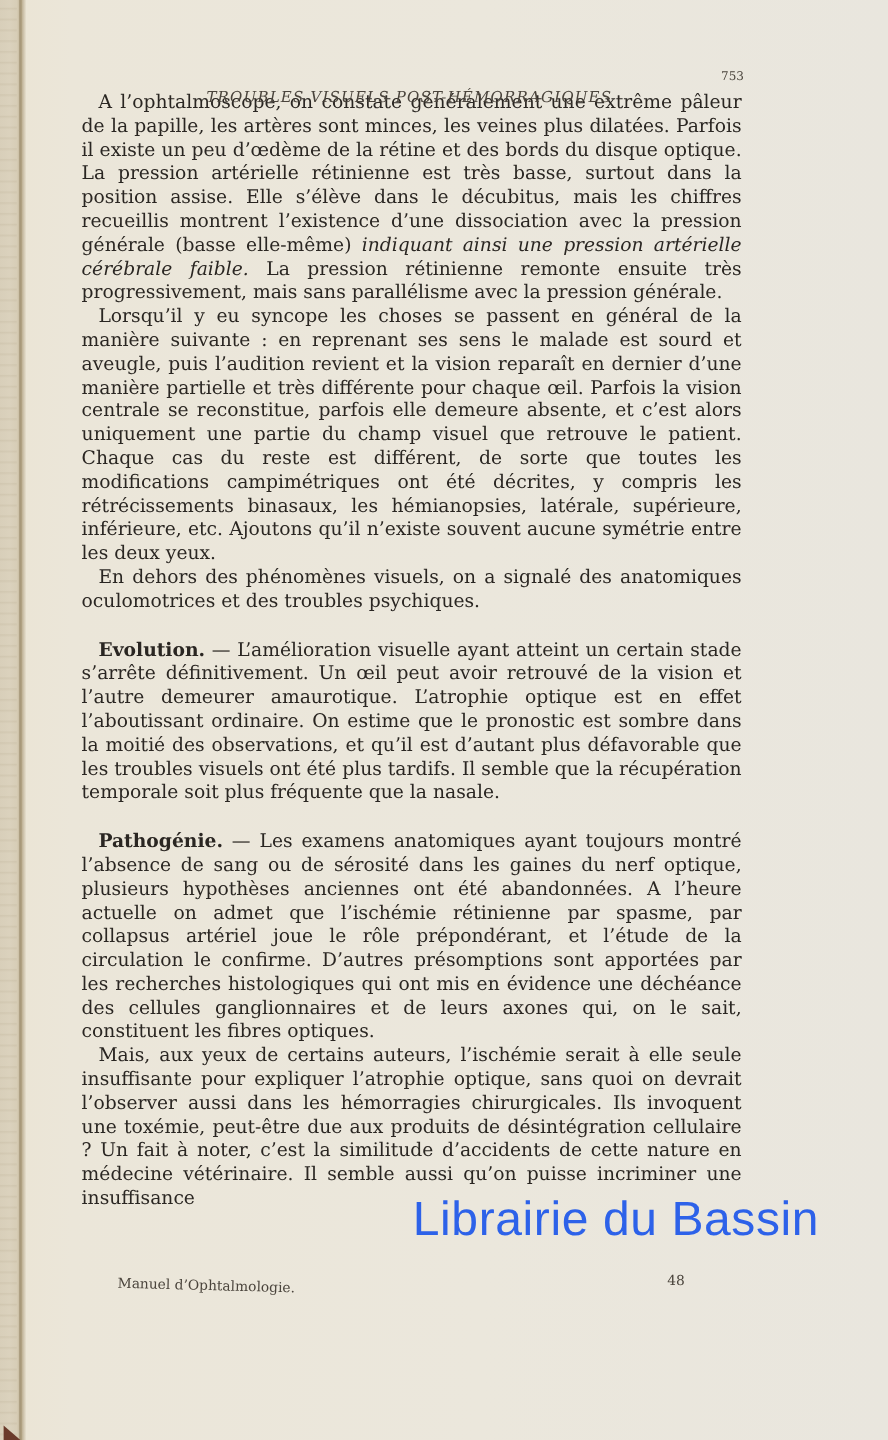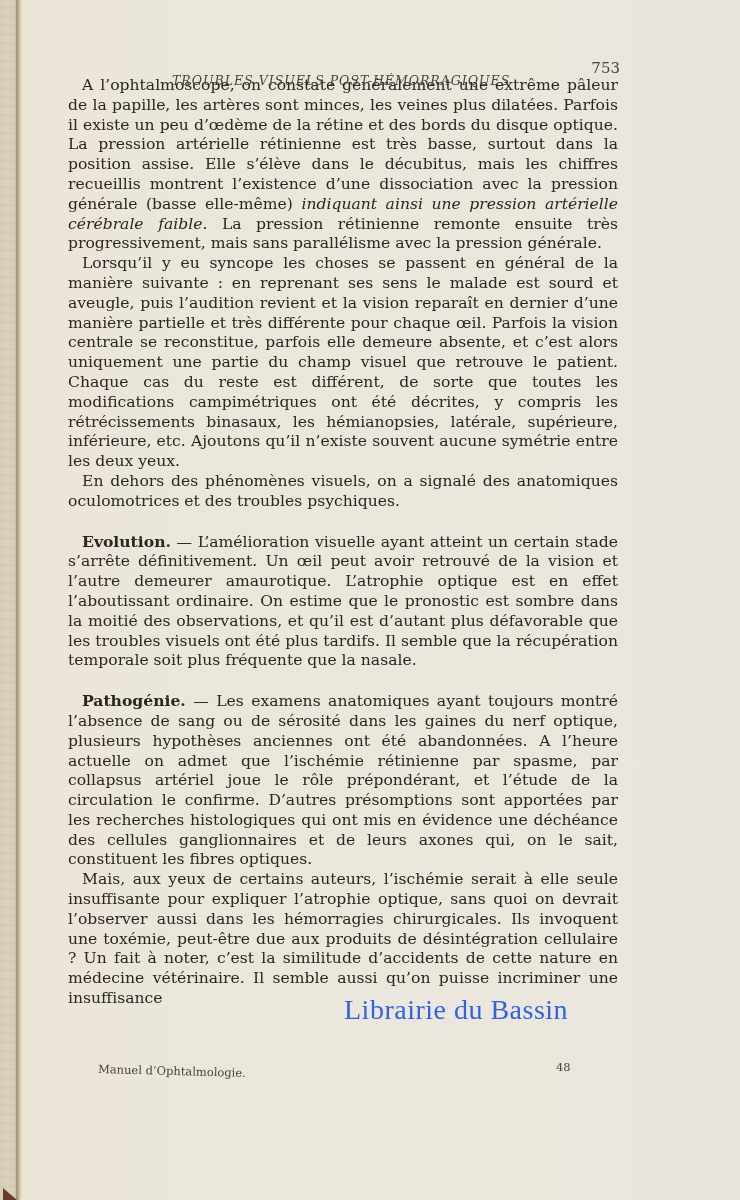--- a/index.html
+++ b/index.html
@@ -58,21 +58,21 @@
       position: absolute;
       left: 104px;
       top: 21px;
       font-style: italic;
       text-transform: uppercase;
     }
     .folio {
       position: absolute;
       right: -2px;
       top: 7px;
-      font-size: 15px;
+      font-size: 10px;
       letter-spacing: 0;
     }
     .body-text {
       font-size: 15.6px;
       line-height: 19.8px;
       text-align: justify;
       hyphens: none;
     }
     .para {
       margin: 0;
@@ -106,22 +106,22 @@
     }
     .signature {
       position: absolute;
       left: 458px;
       top: 0;
     }
     .watermark {
       position: absolute;
       left: 344px;
       top: 994px;
-      font-family: Liberation Serif, serif;
-      font-size: 28px;
+      font-family: Liberation Sans, sans-serif;
+      font-size: 40px;
       letter-spacing: 0.5px;
       color: #1f58ea;
       opacity: 0.93;
       white-space: nowrap;
     }
   </style>
 </head>
 <body>
 
 <div class="spine-shadow"></div>

